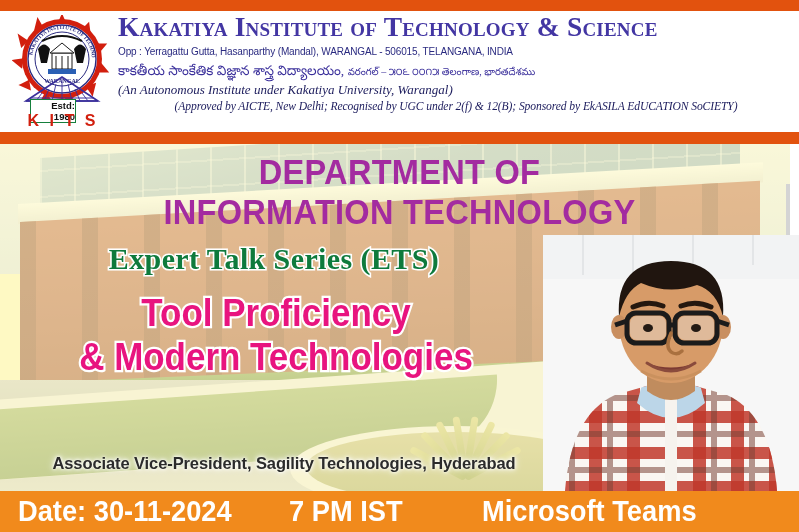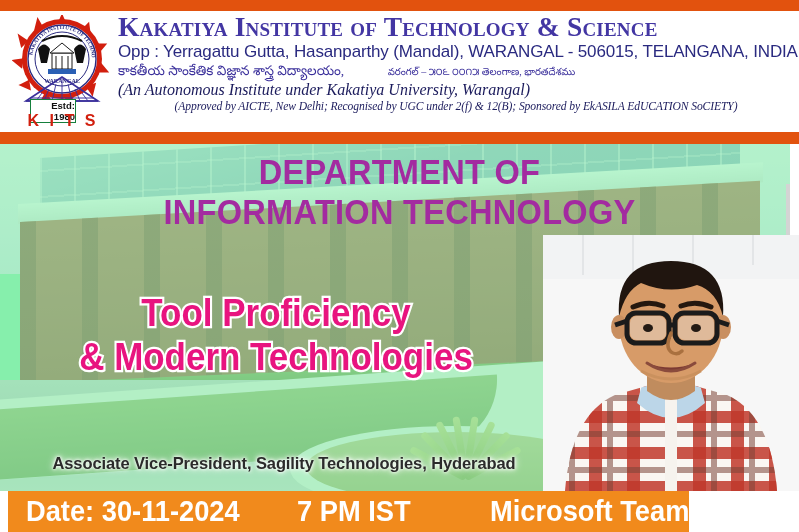--- a/index.html
+++ b/index.html
@@ -39,55 +39,55 @@
   .htext { position:absolute; left:118px; top:0px; width:676px; }
 
   .inst-name {
     font-family:"Liberation Serif", serif;
     font-weight:700; font-size:27.5px; line-height:31px;
     color:#4336A3; font-variant:small-caps; letter-spacing:0.2px;
     white-space:nowrap;
   }
   .inst-addr {
     font-family:"Liberation Sans", sans-serif;
-    font-size:17px; line-height:19px; color:#2A2A80; font-weight:400;
+    font-size:10px; line-height:19px; color:#2A2A80; font-weight:400;
     letter-spacing:-0.15px; white-space:nowrap;
   }
   .inst-hi {
     font-family:"Liberation Serif", serif;
     font-size:17.5px; line-height:22px; color:#3A2F9B; font-weight:700;
     white-space:nowrap; letter-spacing:0.2px;
   }
   .inst-te {
     font-family:"Liberation Serif", serif;
     font-size:13.5px; line-height:19px; color:#3A2F9B; font-weight:500;
     white-space:nowrap;
   }
-  .inst-te .small { font-size:10px;margin-left:40px; }
+  .inst-te .small { font-size:10px; }
   .inst-auto {
     font-family:"Liberation Serif", serif; font-style:italic;
-    font-size:16px; line-height:18px; color:#1B1B5C; font-weight:400;
+    font-size:13px; line-height:18px; color:#1B1B5C; font-weight:400;
     white-space:nowrap;
   }
   .inst-appr {
     font-family:"Liberation Serif", serif; font-style:italic;
     font-size:11.6px; line-height:16px; color:#1B1B5C; font-weight:400;
     white-space:nowrap; letter-spacing:-0.1px;text-align:center;
   }
 
   
   .band-mid {
     position:absolute; left:0; top:132px; width:799px; height:12px;
     background:#E2520E;
   }
 
   
   .body {
     position:absolute; left:0; top:144px; width:799px; height:347px;
-    background:#86efac; overflow:hidden;
+    background:#fef9c3; overflow:hidden;
   }
 
   
   .bg-photo {
     position:absolute; left:0; top:0; width:799px; height:347px;
     opacity:0.42;
   }
   
   .bg-sky { position:absolute; left:0; top:0; width:799px; height:130px;
     background:linear-gradient(180deg,#f4f6f8 0%, #e7edf3 60%, #dde6ee 100%); }
@@ -207,21 +207,21 @@
     text-shadow:0 0 5px #fff, 0 0 9px #fff, 0 0 3px #fff;
     letter-spacing:-0.1px;
   }
 
   
   .photo { position:absolute; right:0px; top:91px; width:256px; height:256px; overflow:hidden; }
   .photo svg { display:block; }
 
   
   .band-bottom {
-    position:absolute; left:8px; top:491px; width:681px; height:41px;
+    position:absolute; left:0; top:491px; width:799px; height:41px;
     background:#F18A1C;
   }
   .band-bottom .row {
     position:absolute; inset:0; display:flex; align-items:center;
     padding:0 18px;
   }
   .band-bottom .cell {
     font-family:"Liberation Sans", sans-serif; font-weight:700;
     font-size:29px; line-height:33px; color:#ffffff; white-space:nowrap;
     transform:scaleX(.94); transform-origin:left center;
@@ -334,20 +334,21 @@
     </div>
 
     <div class="sliver"></div>
     <div class="sliver-inner"></div>
 
     <div class="dept">
       <div>DEPARTMENT OF</div>
       <div>INFORMATION TECHNOLOGY</div>
     </div>
 
+    <div class="ets">Expert Talk Series (ETS)</div>
 
     <div class="topic">
       <div>Tool Proficiency</div>
       <div>&amp; Modern Technologies</div>
     </div>
 
     <div class="speaker-role">Associate Vice-President, Sagility Technologies, Hyderabad</div>
 
     <div class="photo">
       <svg width="256" height="256" viewBox="0 0 256 256">

